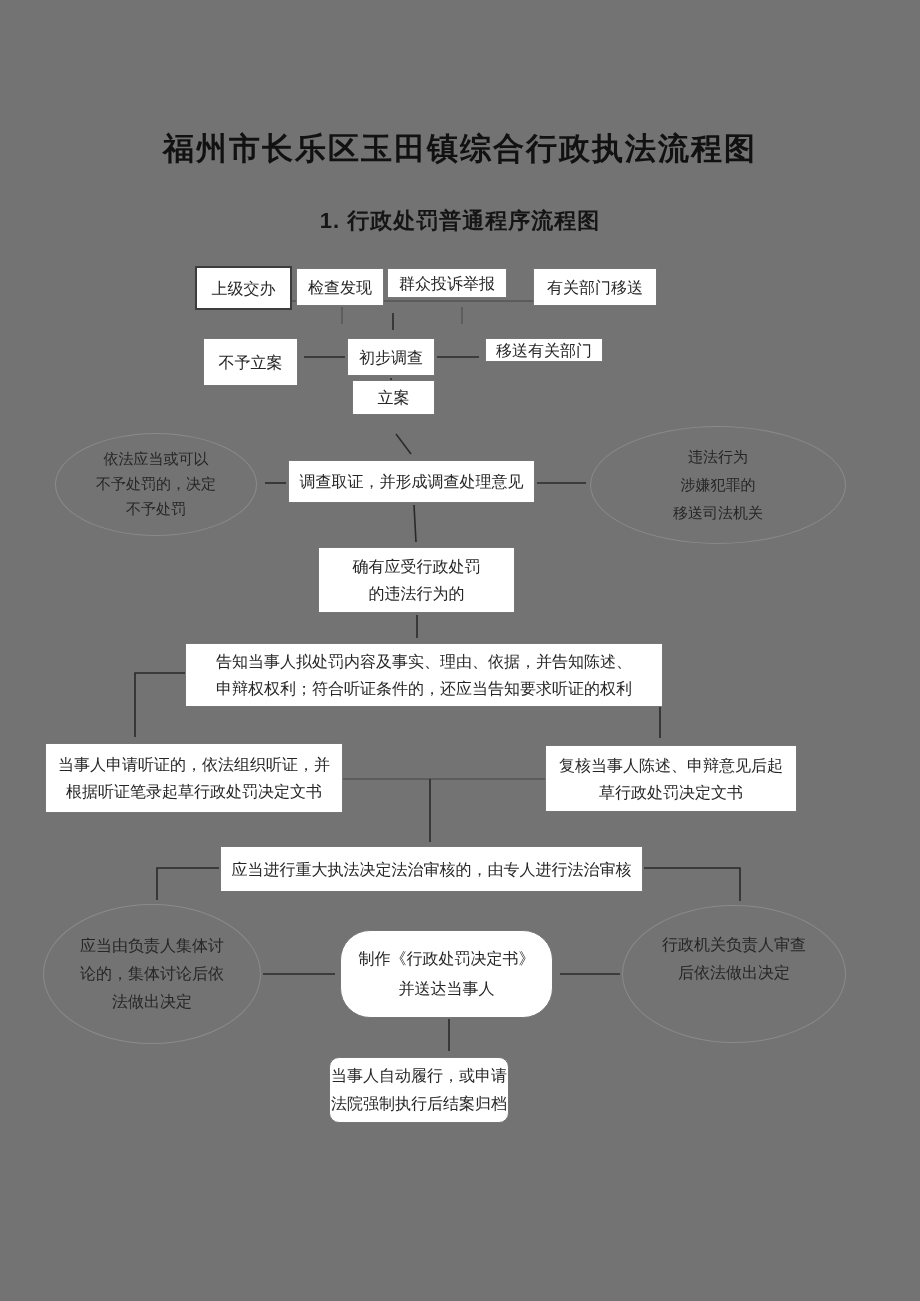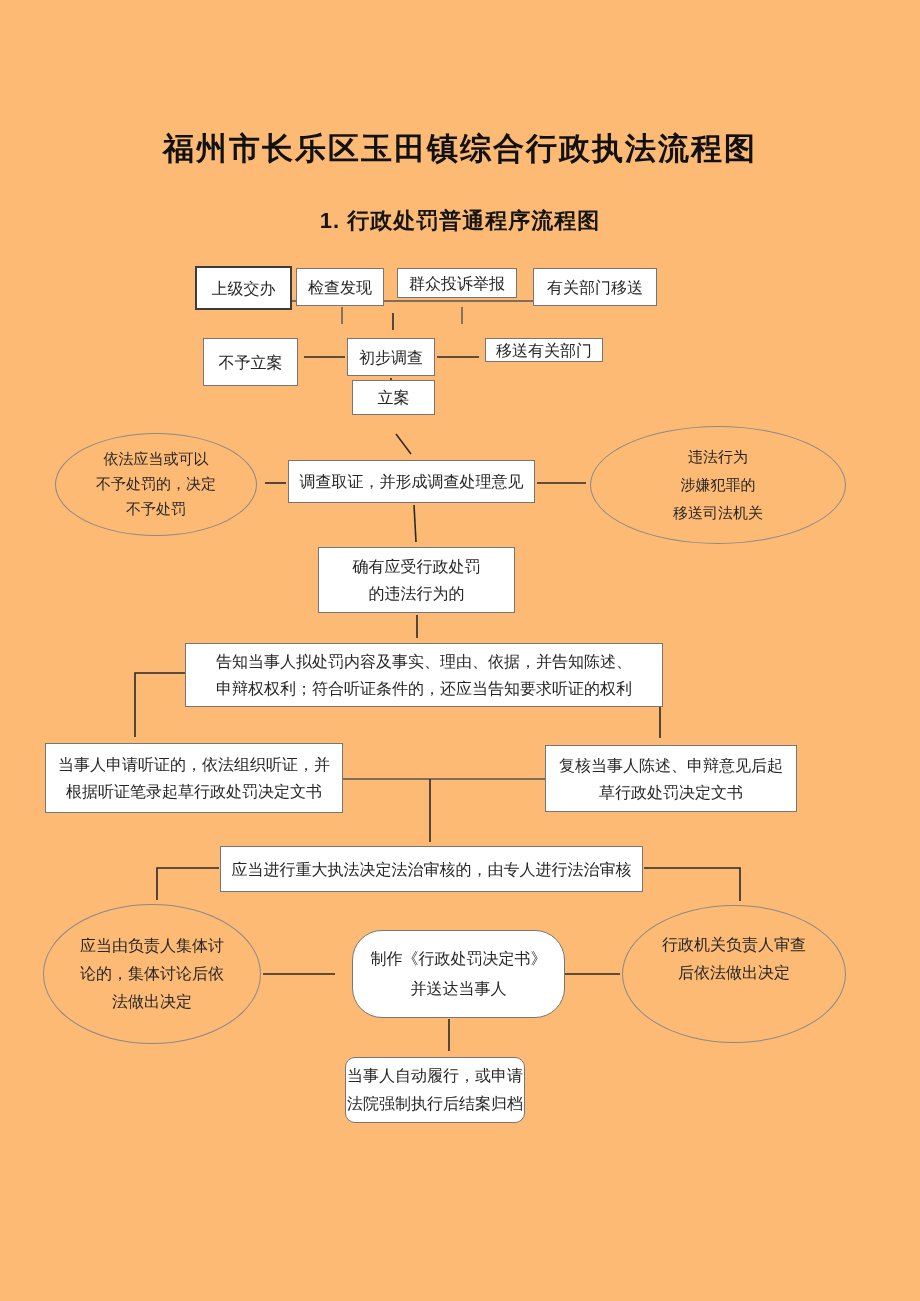--- a/index.html
+++ b/index.html
@@ -1,19 +1,19 @@
 <!DOCTYPE html>
 <html><head>
 <meta charset="utf-8">
 <style>
   html,body{margin:0;padding:0;background:#ffffff;}
   .page{
     position:relative;
     width:920px;height:1301px;
-    background:#fdba74;
+    background:#737373;
     overflow:hidden;
     font-family:"Liberation Serif", serif;
     color:#1f1f1f;
   }
   .title{
     position:absolute;left:0;top:128px;width:920px;
     text-align:center;margin:0;
     font-family:"Liberation Sans", sans-serif;
     font-size:31px;font-weight:bold;letter-spacing:2px;color:#111;
   }
@@ -27,21 +27,21 @@
     position:absolute;
     border:1.4px solid #767676;
     background:#ffffff;
     display:flex;flex-direction:column;align-items:center;justify-content:center;
     text-align:center;
     font-size:16px;line-height:27px;color:#262626;
     box-sizing:border-box;
   }
   .node.bold{border:2.2px solid #3c3c3c;}
   .node.ellipse{border-radius:50%;border-width:1.2px;border-color:#8a8a8a;background:transparent;}
-  .node.rounded{border-radius:30px;margin-left:12px;}
+  .node.rounded{border-radius:30px;}
   .node.rounded-sm{border-radius:10px;}
   .ln{white-space:nowrap;}
   svg.wires{position:absolute;left:0;top:0;pointer-events:none;}
   svg.wires path{fill:none;}
   .wire{stroke:#2a2a2a;stroke-width:1.6;}
   .wire-thin{stroke:#555555;stroke-width:1.4;}
 </style>
 </head>
 <body>
 
@@ -81,21 +81,21 @@
     <path class="wire" d="M219,868 H157 V900" marker-end="url(#ah)"></path>
     <path class="wire" d="M644,868 H740 V901" marker-end="url(#ah)"></path>
 
     <path class="wire" d="M263,974 H335" marker-end="url(#ah)"></path>
     <path class="wire" d="M620,974 H560" marker-end="url(#ah)"></path>
     <path class="wire" d="M449,1019 V1051" marker-end="url(#ah)"></path>
   </svg>
 
   <div class="node bold" style="left:195px;top:266px;width:97px;height:44px">上级交办</div>
   <div class="node" style="left:296px;top:268px;width:88px;height:38px">检查发现</div>
-  <div class="node" style="left:397px;top:268px;width:120px;height:30px">群众投诉举报</div>
+  <div class="node" style="left:387px;top:268px;width:120px;height:30px">群众投诉举报</div>
   <div class="node" style="left:533px;top:268px;width:124px;height:38px">有关部门移送</div>
 
   <div class="node" style="left:203px;top:338px;width:95px;height:48px">不予立案</div>
   <div class="node" style="left:347px;top:338px;width:88px;height:38px">初步调查</div>
   <div class="node" style="left:485px;top:338px;width:118px;height:24px">移送有关部门</div>
   <div class="node" style="left:352px;top:380px;width:83px;height:35px">立案</div>
 
   <div class="node ellipse" style="left:55px;top:433px;width:202px;height:103px;line-height:25px;font-size:15px">
     <div class="ln">依法应当或可以</div>
     <div class="ln">不予处罚的，决定</div>
@@ -136,18 +136,18 @@
   </div>
   <div class="node rounded" style="left:340px;top:930px;width:213px;height:88px;line-height:30px">
     <div class="ln">制作《行政处罚决定书》</div>
     <div class="ln">并送达当事人</div>
   </div>
   <div class="node ellipse" style="left:622px;top:905px;width:224px;height:138px;line-height:28px">
     <div class="ln" style="margin-top:-30px">行政机关负责人审查</div>
     <div class="ln">后依法做出决定</div>
   </div>
 
-  <div class="node rounded-sm" style="left:345px;top:1057px;width:180px;height:66px;line-height:28px">
+  <div class="node rounded-sm" style="left:329px;top:1057px;width:180px;height:66px;line-height:28px">
     <div class="ln">当事人自动履行，或申请</div>
     <div class="ln">法院强制执行后结案归档</div>
   </div>
 
 </div>
 
 </body></html>

